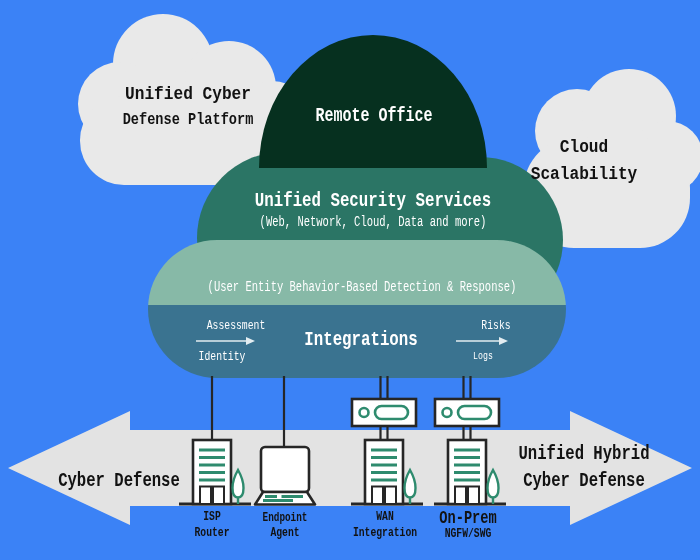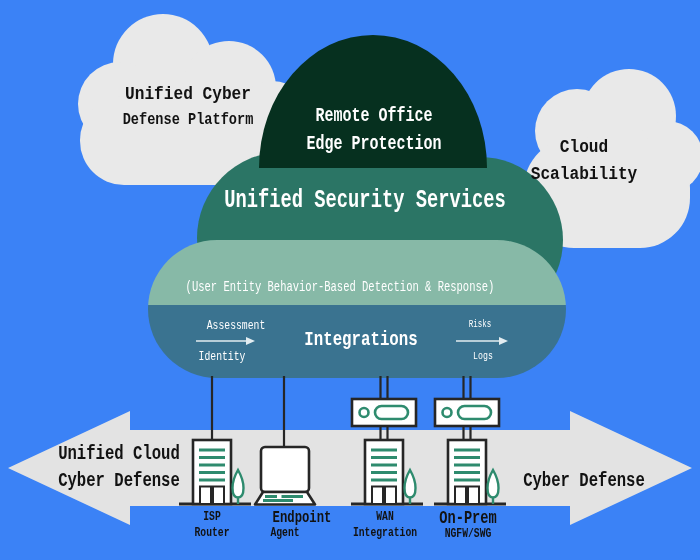--- a/index.html
+++ b/index.html
@@ -114,38 +114,38 @@
   <use href="#building" x="448" y="440"></use>
 </svg>
 
 <div class="lbl" style="left:188px;top:94px;font-size:19px;"><span style="transform:scaleX(.85)">Unified Cyber</span></div>
 <div class="lbl" style="left:188px;top:120px;font-size:16px;"><span style="transform:scaleX(.85)">Defense Platform</span></div>
 
 <div class="lbl" style="left:584px;top:147px;font-size:19px;"><span style="transform:scaleX(.85)">Cloud</span></div>
 <div class="lbl" style="left:584px;top:174px;font-size:19px;"><span style="transform:scaleX(.85)">Scalability</span></div>
 
 <div class="lbl light" style="left:374px;top:116px;font-size:20px;"><span>Remote Office</span></div>
-<div class="lbl light" style="left:374px;top:144px;font-size:20px;"><span>Edge Protection</span></div>
 
-<div class="lbl light" style="left:365px;top:200px;font-size:25px;"><span>Unified Security Services</span></div>
+<div class="lbl light" style="left:373px;top:200px;font-size:21px;"><span>Unified Security Services</span></div>
+<div class="lbl light reg" style="left:373px;top:222px;font-size:14px;"><span>(Web, Network, Cloud, Data and more)</span></div>
 
-<div class="lbl light reg" style="left:340px;top:287px;font-size:14px;"><span>(User Entity Behavior-Based Detection &amp; Response)</span></div>
+<div class="lbl light reg" style="left:362px;top:287px;font-size:14px;"><span>(User Entity Behavior-Based Detection &amp; Response)</span></div>
 
 <div class="lbl light" style="left:361px;top:339px;font-size:21px;"><span>Integrations</span></div>
 <div class="lbl light reg" style="left:236px;top:325px;font-size:13px;"><span>Assessment</span></div>
 <div class="lbl light reg" style="left:222px;top:356px;font-size:13px;"><span>Identity</span></div>
-<div class="lbl light reg" style="left:480px;top:325px;font-size:10px;"><span>Risks</span></div>
+<div class="lbl light reg" style="left:496px;top:325px;font-size:13px;"><span>Risks</span></div>
 <div class="lbl light reg" style="left:483px;top:356px;font-size:11px;"><span>Logs</span></div>
 
-<div class="lbl" style="left:119px;top:454px;font-size:20px;"><span style="transform:scaleX(.78)">Unified Cloud</span></div>
 <div class="lbl" style="left:119px;top:481px;font-size:20px;"><span style="transform:scaleX(.78)">Cyber Defense</span></div>
+<div class="lbl" style="left:584px;top:454px;font-size:20px;"><span style="transform:scaleX(.78)">Unified Hybrid</span></div>
 <div class="lbl" style="left:584px;top:481px;font-size:20px;"><span style="transform:scaleX(.78)">Cyber Defense</span></div>
 
 <div class="lbl" style="left:212px;top:517px;font-size:13.5px;"><span style="transform:scaleX(.72)">ISP</span></div>
 <div class="lbl" style="left:212px;top:533px;font-size:13.5px;"><span style="transform:scaleX(.72)">Router</span></div>
-<div class="lbl" style="left:302px;top:517px;font-size:17px;"><span style="transform:scaleX(.72)">Endpoint</span></div>
+<div class="lbl" style="left:285px;top:517px;font-size:13px;"><span style="transform:scaleX(.72)">Endpoint</span></div>
 <div class="lbl" style="left:285px;top:533px;font-size:13.5px;"><span style="transform:scaleX(.72)">Agent</span></div>
 <div class="lbl" style="left:385px;top:517px;font-size:13.5px;"><span style="transform:scaleX(.72)">WAN</span></div>
 <div class="lbl" style="left:385px;top:533px;font-size:13.5px;text-align:center;"><span style="transform:scaleX(.72)">Integration</span></div>
 <div class="lbl" style="left:468px;top:518px;font-size:19px;"><span style="transform:scaleX(.72)">On-Prem</span></div>
 <div class="lbl" style="left:468px;top:534px;font-size:13.5px;"><span style="transform:scaleX(.72)">NGFW/SWG</span></div>
 
 </div>
 
 </body></html>

